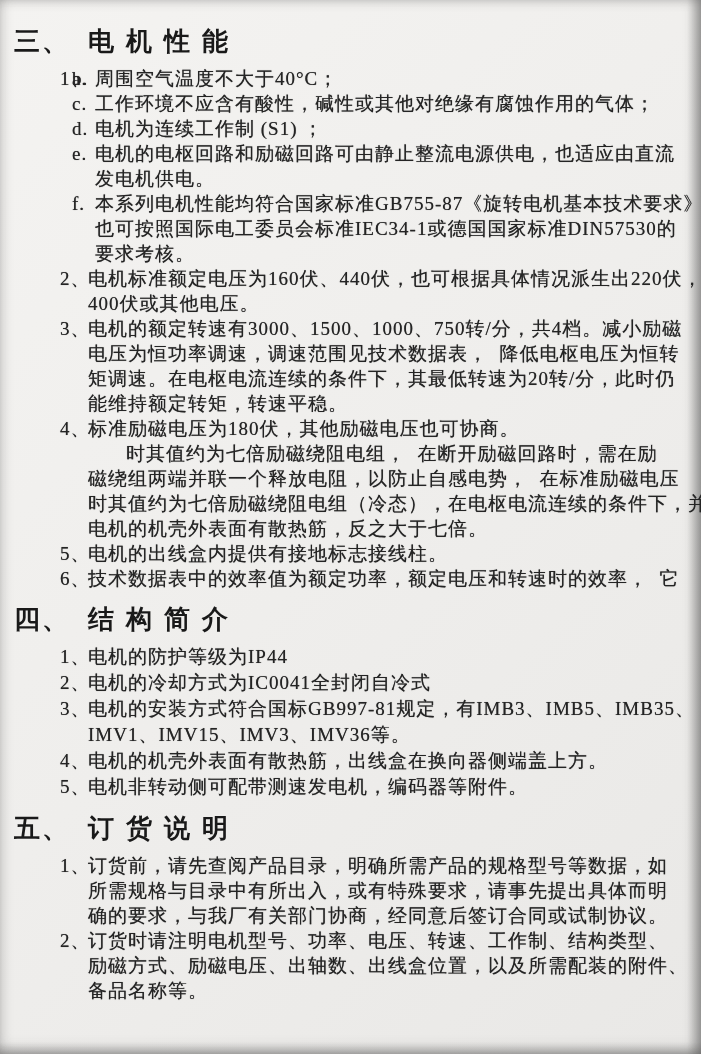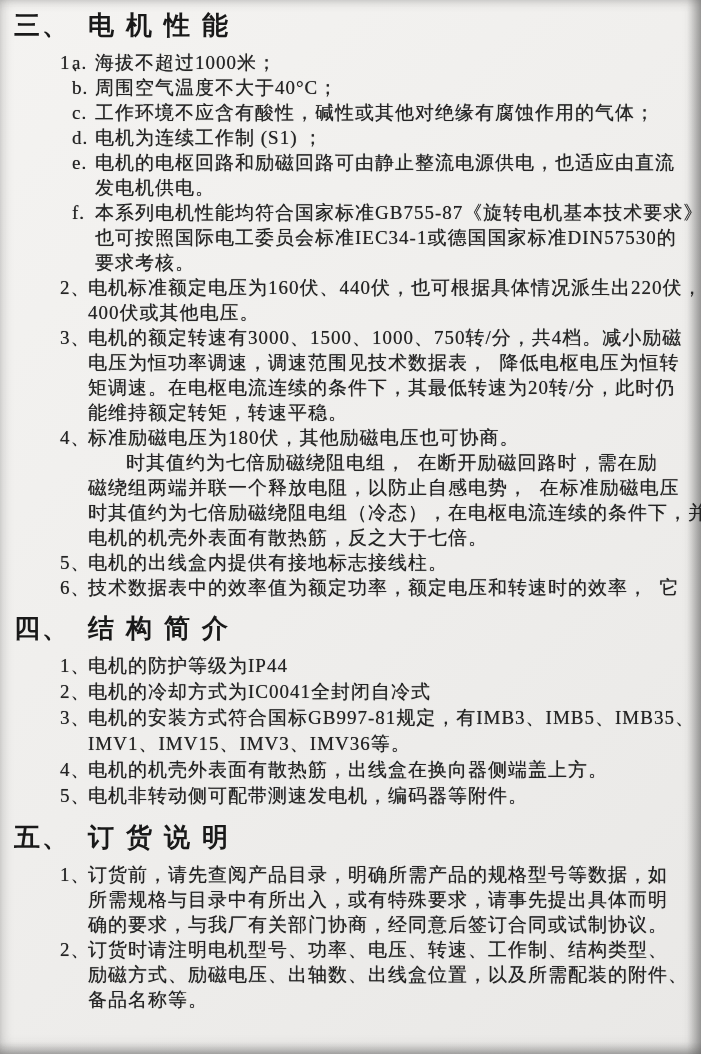--- a/index.html
+++ b/index.html
@@ -17,21 +17,21 @@
     content:"";position:absolute;top:0;right:0;width:14px;height:100%;
     background:linear-gradient(to left,rgba(80,80,80,.28),rgba(0,0,0,0));
     pointer-events:none;
   }
   .page::after{
     content:"";position:absolute;bottom:0;left:0;width:100%;height:12px;
     background:linear-gradient(to top,rgba(80,80,80,.22),rgba(0,0,0,0));
     pointer-events:none;
   }
   .content{position:relative;padding-top:9px;color:#242424;}
-  .h{margin:0 0 9px 14px;font-family:"Liberation Sans",sans-serif;font-weight:700;
+  .h{margin:16px 0 9px 14px;font-family:"Liberation Sans",sans-serif;font-weight:700;
      font-size:26px;line-height:32px;color:#191919;}
   .h .hn{display:inline-block;letter-spacing:2px;margin-right:18px;}
   .h .ht{display:inline-block;letter-spacing:12px;}
   .sec4 .h,.sec5 .h{margin-top:12px;}
   .item{position:relative;padding-left:88px;
         font-family:"Liberation Serif","DejaVu Serif",serif;font-size:19px;
         letter-spacing:1px;color:#242424;
         text-shadow:0 0 .7px rgba(45,45,45,.75);}
   .sub{padding-left:95px;}
   .item>.num{position:absolute;left:60px;top:0;line-height:inherit;}
@@ -50,23 +50,20 @@
     <div class="sec sec3">
       <div class="h">
         <span class="hn">三、</span><span class="ht">电机性能</span>
       </div>
 
       <div class="item">
         <span class="num">1、</span>
       </div>
       <div class="item sub">
         <span class="num">a.</span>
-        <div>
-            <div class="line">海拔不超过1000米；</div>
-          </div>
       </div>
       <div class="item sub">
         <span class="num">b.</span>
         <div>
             <div class="line">周围空气温度不大于40°C；</div>
           </div>
       </div>
       <div class="item sub">
         <span class="num">c.</span>
         <div>

